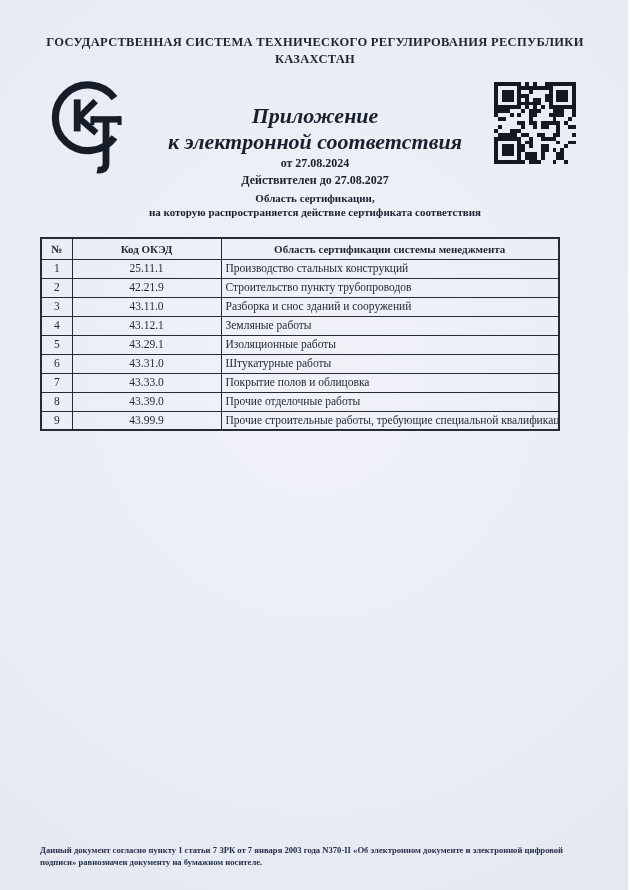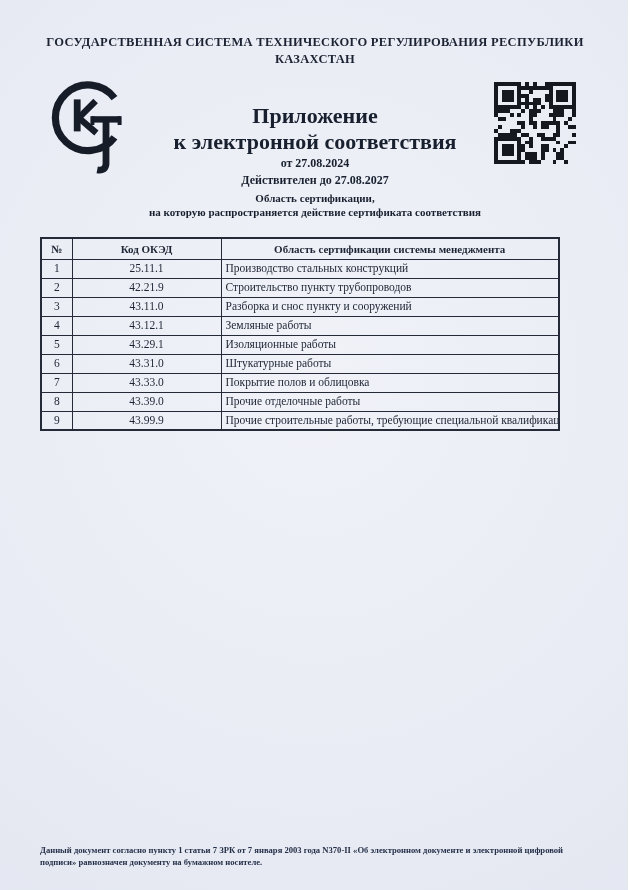--- a/index.html
+++ b/index.html
@@ -17,21 +17,21 @@
     text-align:center; font-weight:bold; font-size:12.5px; line-height:1.35;
     letter-spacing:0.3px; color:#1c2333;
   }
   .logo {
     position:absolute; top:80px; left:50px; width:80px; height:98px;
   }
   .qr {
     position:absolute; top:82px; left:494px; width:82px; height:82px;
   }
   .title-block { position:absolute; top:103px; left:115px; width:400px; text-align:center; color:#18202f; }
-  .title-line { font-weight:bold; font-size:22px; line-height:1.18; }
+  .title-line { font-weight:bold; font-size:22px; line-height:1.18;font-style:italic; }
   .meta-line  { font-weight:bold; font-size:12px; line-height:1.3; margin-top:1px; }
   .scope-block {
     position:absolute; top:192px; left:25px; width:580px;
     text-align:center; font-weight:bold; font-size:11px; line-height:1.25; color:#18202f;
   }
   table.cert {
     position:absolute; top:237px; left:40px; width:520px;
     border-collapse:collapse; table-layout:fixed;
     border:2px solid #242a38;
   }
@@ -337,21 +337,21 @@
           <td class="c2">Производство стальных конструкций</td>
         </tr>
         <tr>
           <td class="c0">2</td>
           <td class="c1">42.21.9</td>
           <td class="c2">Строительство пункту трубопроводов</td>
         </tr>
         <tr>
           <td class="c0">3</td>
           <td class="c1">43.11.0</td>
-          <td class="c2">Разборка и снос пункту и сооружений</td>
+          <td class="c2">Разборка и снос зданий и сооружений</td>
         </tr>
         <tr>
           <td class="c0">4</td>
           <td class="c1">43.12.1</td>
           <td class="c2">Земляные работы</td>
         </tr>
         <tr>
           <td class="c0">5</td>
           <td class="c1">43.29.1</td>
           <td class="c2">Изоляционные работы</td>

